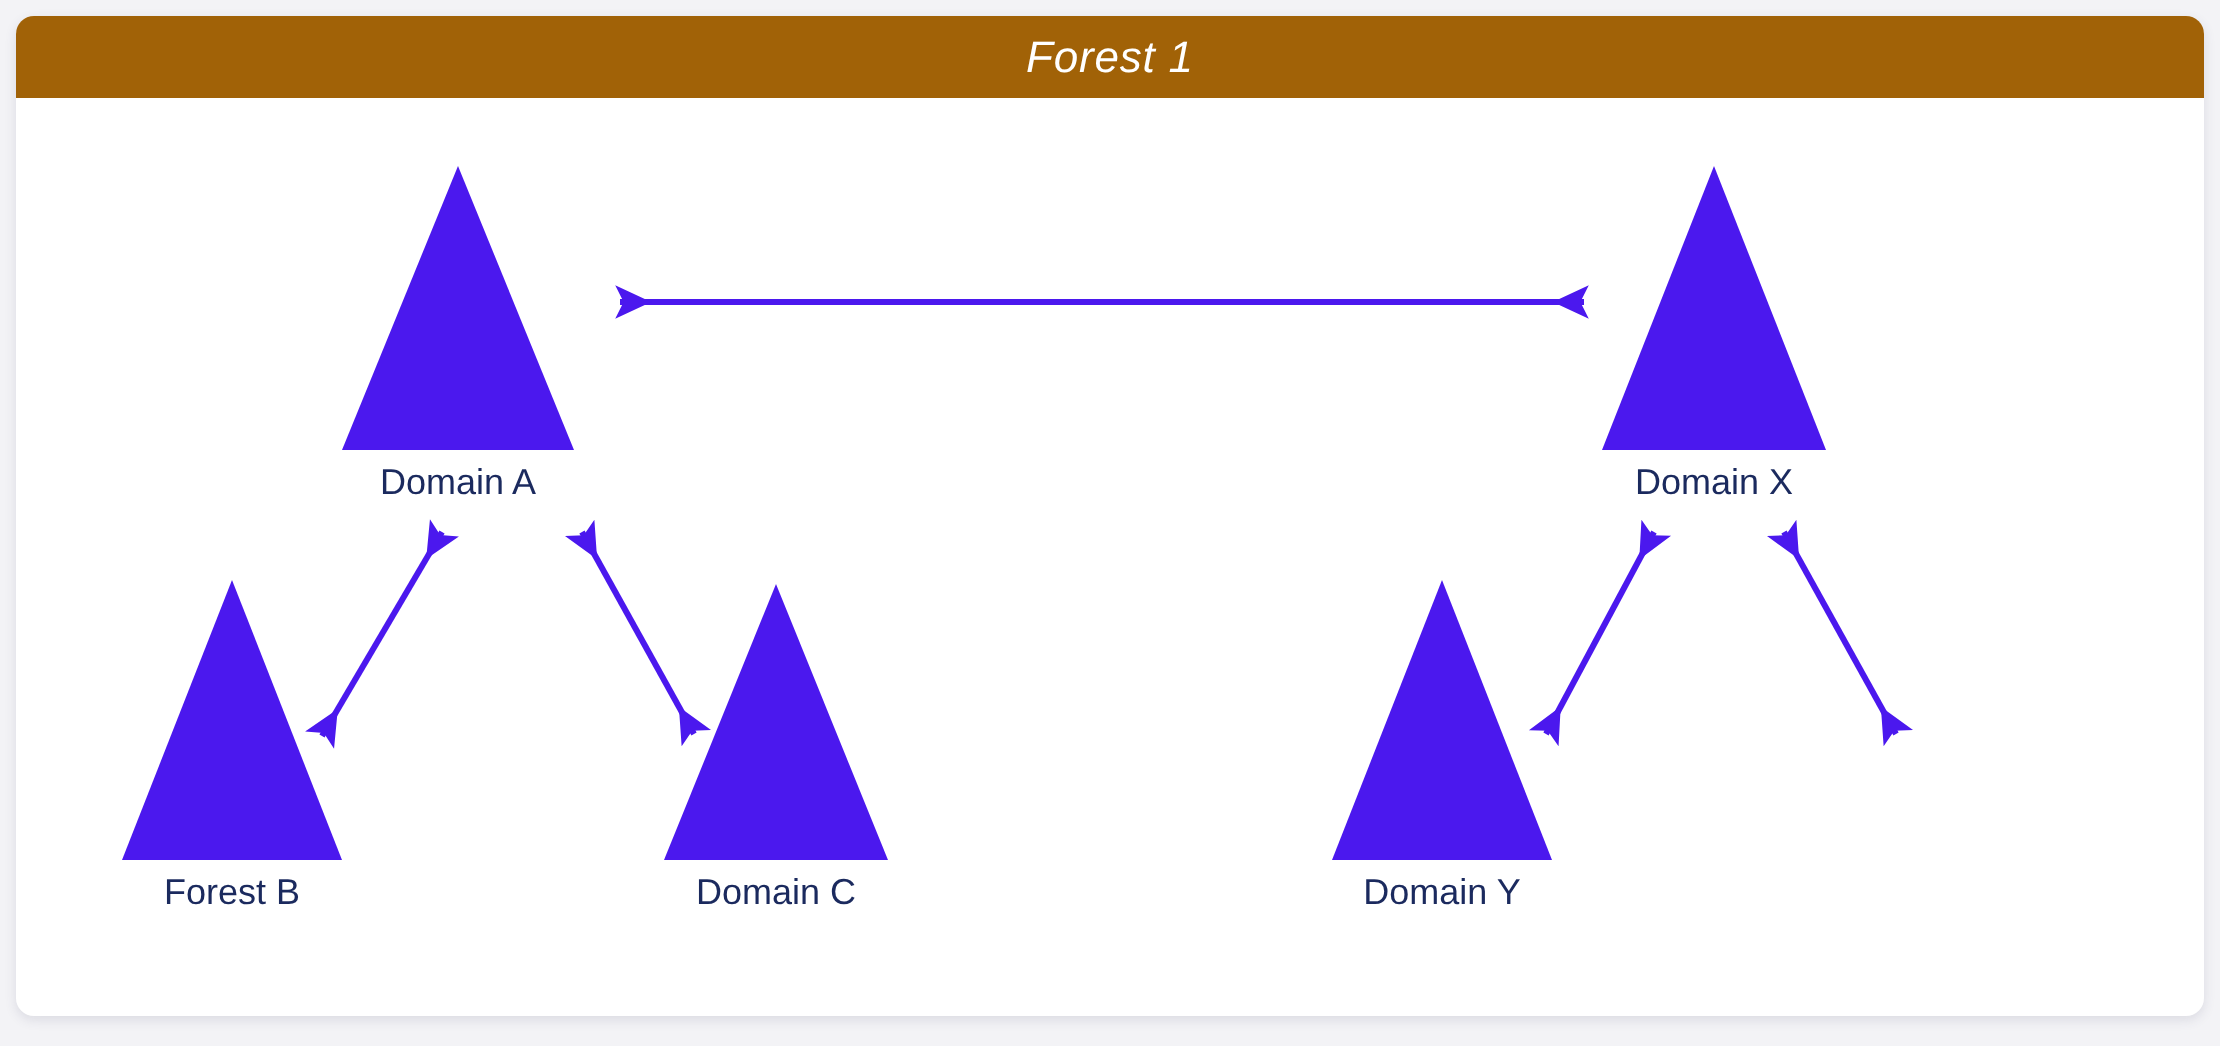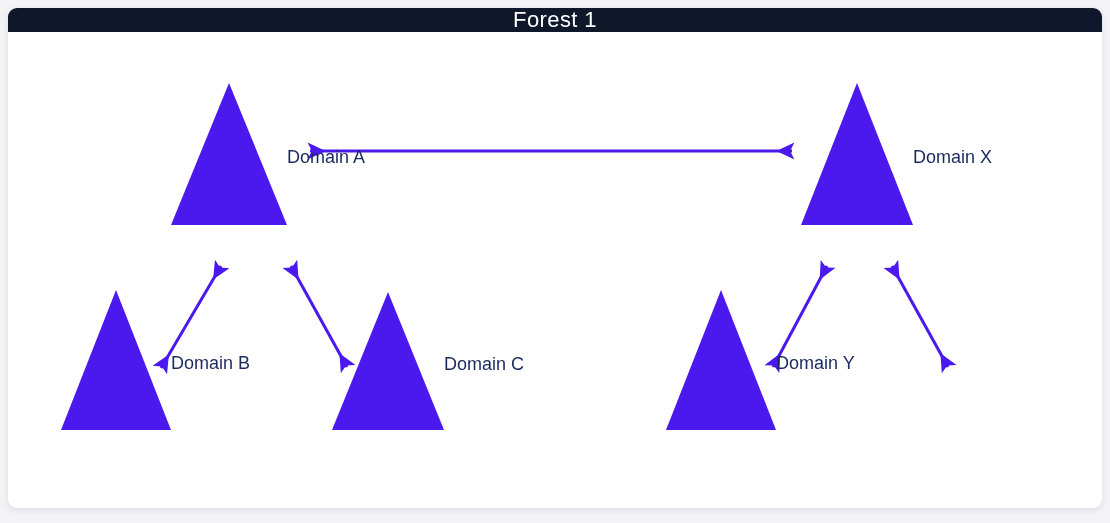--- a/index.html
+++ b/index.html
@@ -24,25 +24,26 @@
     border-radius: 9px;
     box-shadow: 0 2px 6px rgba(60, 60, 100, 0.13);
     overflow: hidden;
   }
 
   #forest-header {
     position: absolute;
     left: 0;
     top: 0;
     width: 100%;
-    height: 24px;
-    background: #0f172a;
+    height: 41px;
+    background: #a16207;
     display: flex;
     align-items: center;
     justify-content: center;
+    font-style: italic;
   }
 
   #forest-title {
     color: #ffffff;
     font-size: 22px;
     font-weight: 400;
     letter-spacing: 0.4px;
     font-family: "Liberation Sans", sans-serif;
   }
 
@@ -50,21 +51,21 @@
     position: absolute;
     left: 0;
     top: 40px;
     width: 1094px;
     height: 460px;
   }
 
   .domain-node {
     position: absolute;
     display: flex;
-    flex-direction: row;
+    flex-direction: column;
     align-items: center;
   }
 
   .domain-triangle {
     width: 0;
     height: 0;
     border-left-style: solid;
     border-right-style: solid;
     border-bottom-style: solid;
     border-left-color: transparent;
@@ -118,21 +119,21 @@
       </g>
     </svg>
 
     <div class="domain-node" style="left:163px; top:35px;">
       <div class="domain-triangle" style="border-left-width:58px; border-right-width:58px; border-bottom-width:142px; border-bottom-color:#4b18ee;"></div>
       <div class="domain-label">Domain A</div>
     </div>
 
     <div class="domain-node" style="left:53px; top:242px;">
       <div class="domain-triangle" style="border-left-width:55px; border-right-width:55px; border-bottom-width:140px; border-bottom-color:#4b18ee;"></div>
-      <div class="domain-label">Domain B</div>
+      <div class="domain-label">Forest B</div>
     </div>
 
     <div class="domain-node" style="left:324px; top:244px;">
       <div class="domain-triangle" style="border-left-width:56px; border-right-width:56px; border-bottom-width:138px; border-bottom-color:#4b18ee;"></div>
       <div class="domain-label">Domain C</div>
     </div>
 
     <div class="domain-node" style="left:793px; top:35px;">
       <div class="domain-triangle" style="border-left-width:56px; border-right-width:56px; border-bottom-width:142px; border-bottom-color:#4b18ee;"></div>
       <div class="domain-label">Domain X</div>

